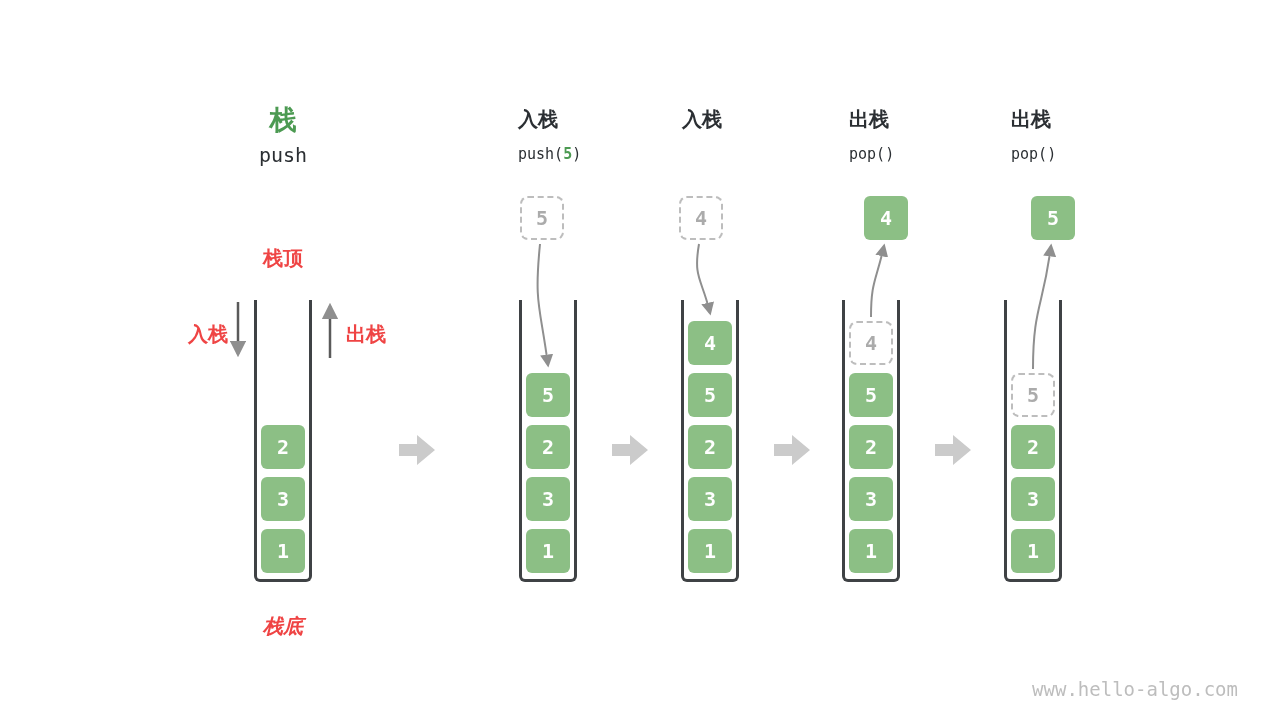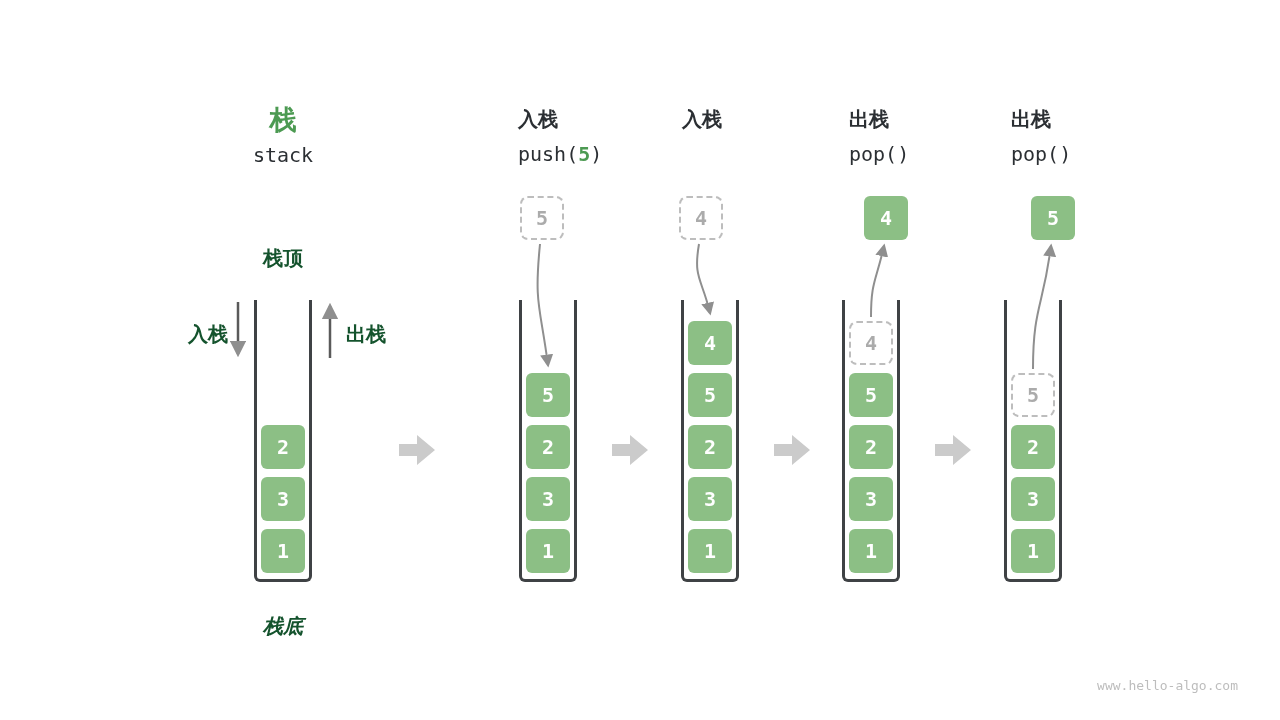--- a/index.html
+++ b/index.html
@@ -24,34 +24,34 @@
   .title-en {
     left: 233px; top: 143px; width: 100px;
     text-align: center;
     font-size: 20px;
     font-family: "DejaVu Sans Mono", monospace;
     color: #2b2f33;
   }
 
   
   .anno {
-    font-size: 20px; font-weight: bold; color: #14532d;
+    font-size: 20px; font-weight: bold; color: #ef4444;
   }
   .stack-top-label   { left: 233px; top: 245px; width: 100px; text-align: center; }
   .stack-bottom-label{ left: 233px; top: 613px; width: 100px; text-align: center; font-style: italic; }
   .push-label        { left: 158px; top: 321px; width: 70px; text-align: right; }
   .pop-label         { left: 346px; top: 321px; width: 70px; text-align: left; }
 
   
   .op-header { top: 106px; width: 180px; }
   .op-zh { font-size: 20px; font-weight: bold; color: #2b2f33; line-height: 26px; }
   .op-code {
     margin-top: 9px;
     font-family: "DejaVu Sans Mono", monospace;
-    font-size: 20px; color: #2b2f33; line-height: 26px;
+    font-size: 15px; color: #2b2f33; line-height: 26px;
   }
   .op-code .arg { color: var(--accent, #4c9a52); font-weight: bold; }
 
   
   .stack-container {
     width: 58px; height: 282px;
     box-sizing: border-box;
     border: 3px solid #3f4245;
     border-top: none;
     border-radius: 0 0 6px 6px;
@@ -82,31 +82,31 @@
   #arrow-overlay {
     position: absolute; left: 0; top: 0;
     width: 1280px; height: 720px;
     pointer-events: none;
     z-index: 3;
   }
 
   .watermark {
     right: 42px; top: 678px;
     font-family: "DejaVu Sans Mono", monospace;
-    font-size: 13px;
+    font-size: 19px;
     color: #bdbdbd;
   }
 </style>
 </head>
 <body>
 
 <div id="stage">
 
   <div class="abs title-zh">栈</div>
-  <div class="abs title-en">stack</div>
+  <div class="abs title-en">push</div>
 
   <div class="abs anno stack-top-label">栈顶</div>
   <div class="abs anno stack-bottom-label">栈底</div>
   <div class="abs anno push-label">入栈</div>
   <div class="abs anno pop-label">出栈</div>
 
   <svg id="arrow-overlay" viewBox="0 0 1280 720">
     <defs>
       <marker id="ah" viewBox="0 0 10 10" refX="8" refY="5" markerWidth="6.5" markerHeight="6.5" orient="auto-start-reverse">
         <path d="M0,0 L10,5 L0,10 z" style="fill: var(--arrow, #8f8f8f);"></path>

